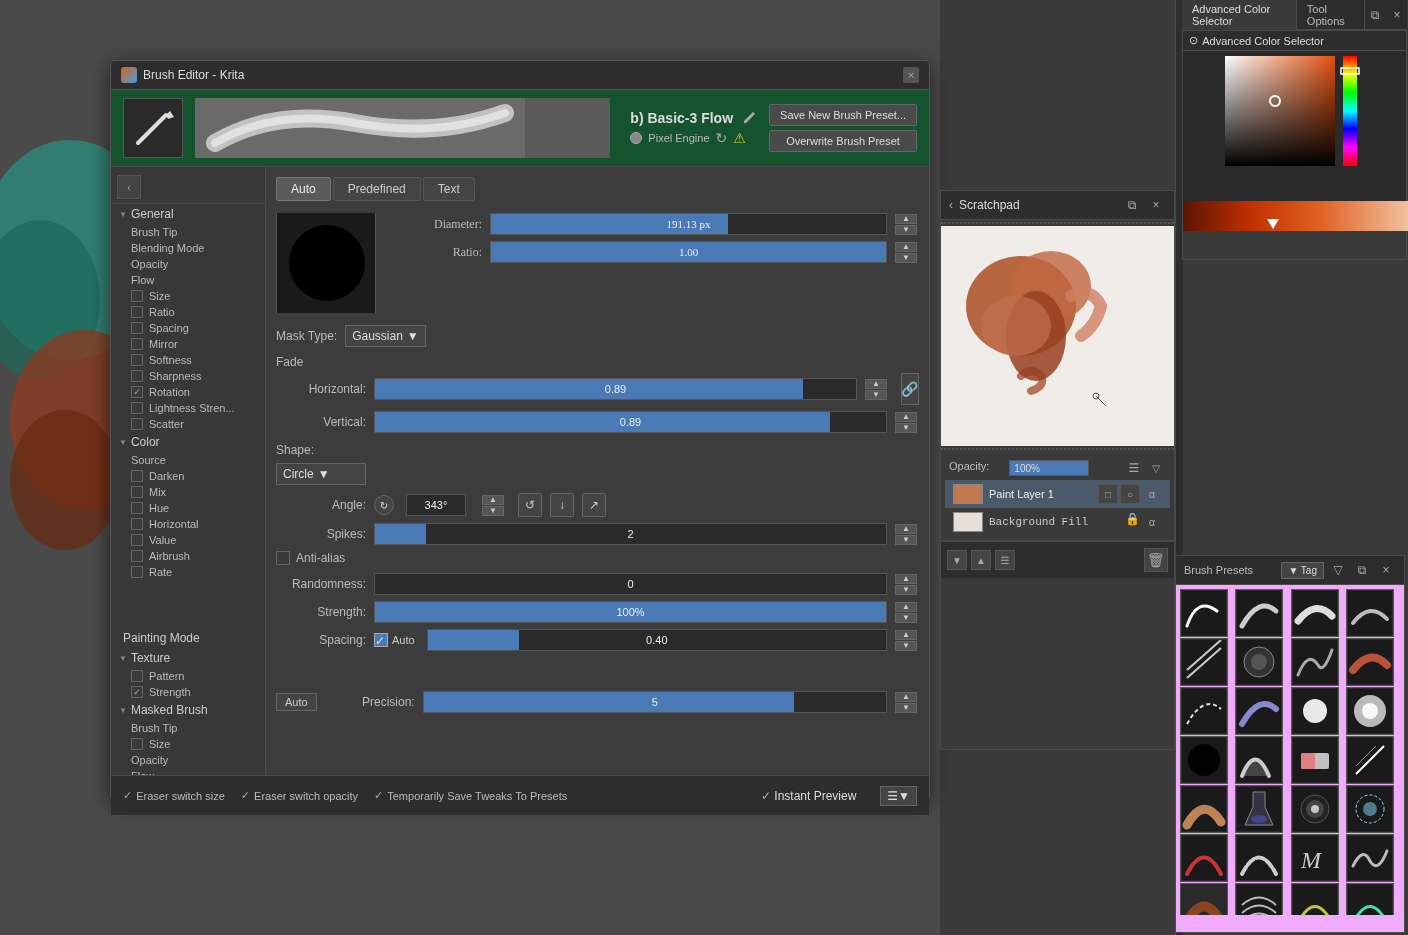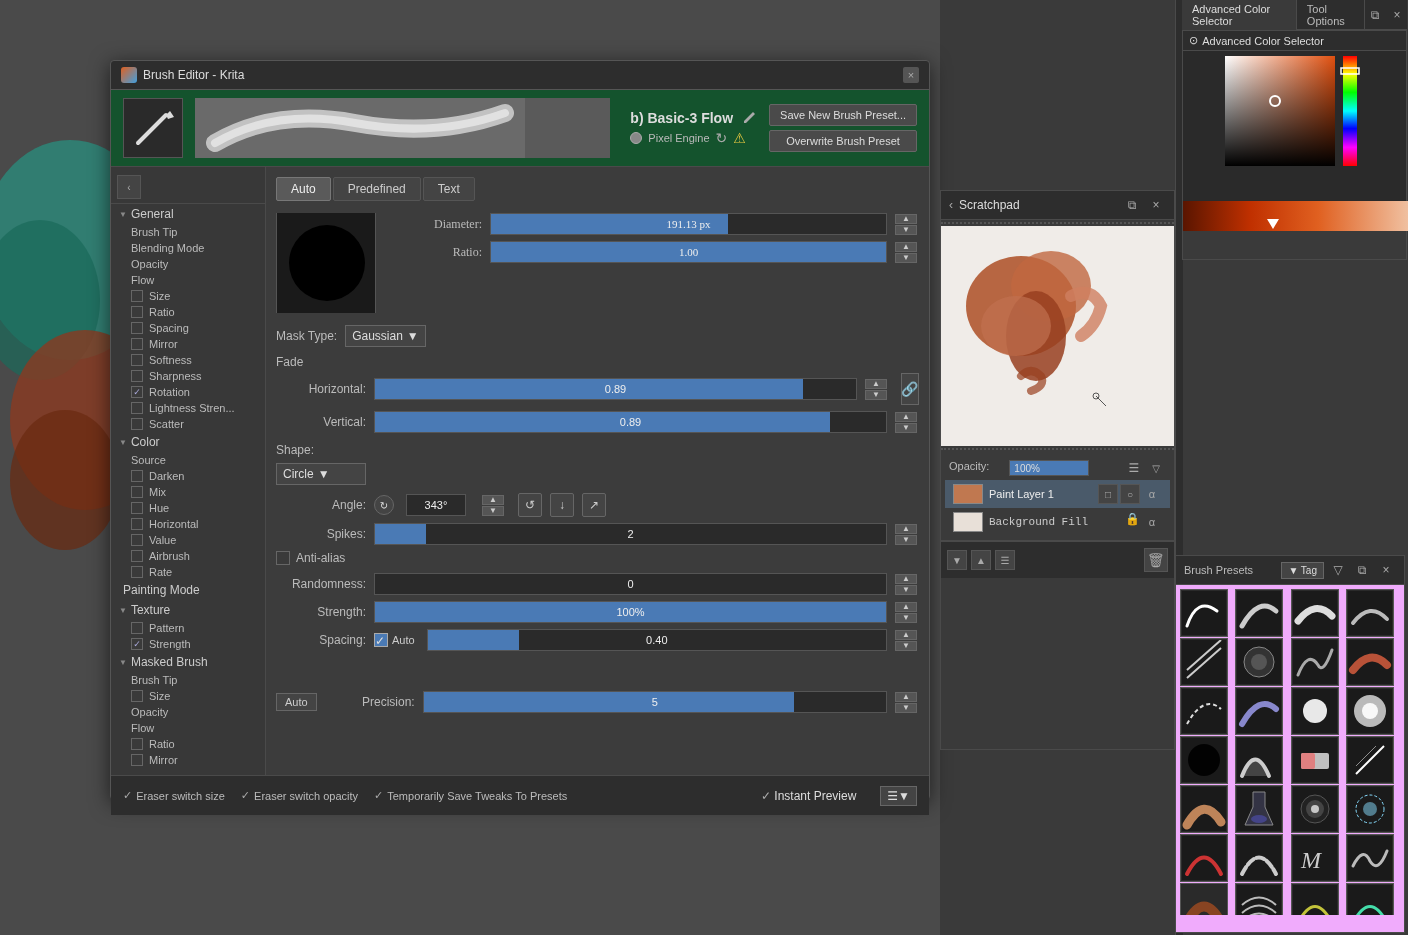--- a/index.html
+++ b/index.html
@@ -815,21 +815,21 @@
       <div class="nav-item">
         <div class="nav-checkbox"></div>
         <span>Airbrush</span>
       </div>
       <div class="nav-item">
         <div class="nav-checkbox"></div>
         <span>Rate</span>
       </div>
 
       <div class="nav-section-header">
-        <span style="margin-left:4px;">Painting Mode</span>
+        <span style="margin-left:4px;margin-top:48px;">Painting Mode</span>
       </div>
 
       <div class="nav-section-header">
         <span class="nav-triangle">▼</span>
         <span>Texture</span>
       </div>
 
       <div class="nav-item">
         <div class="nav-checkbox"></div>
         <span>Pattern</span>

